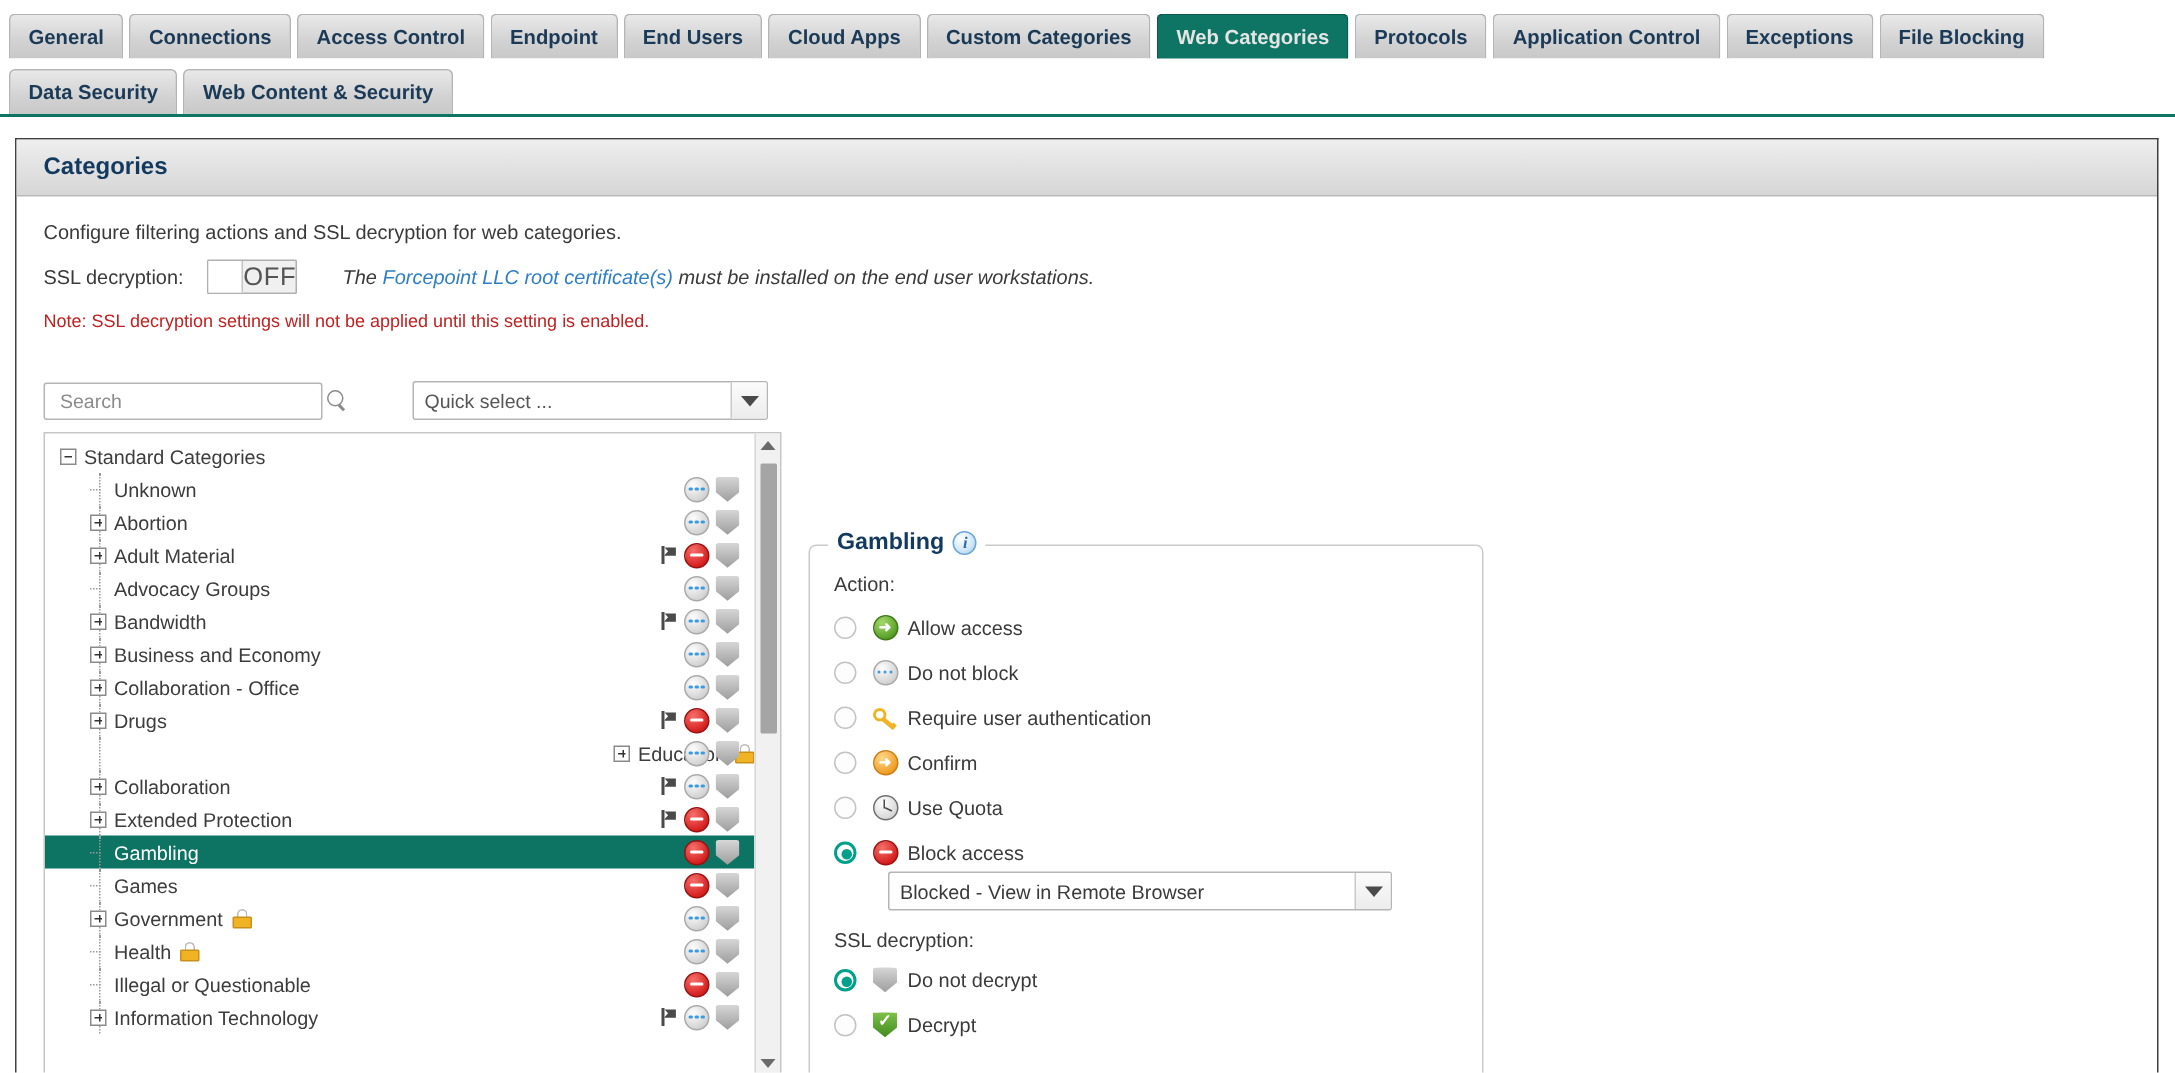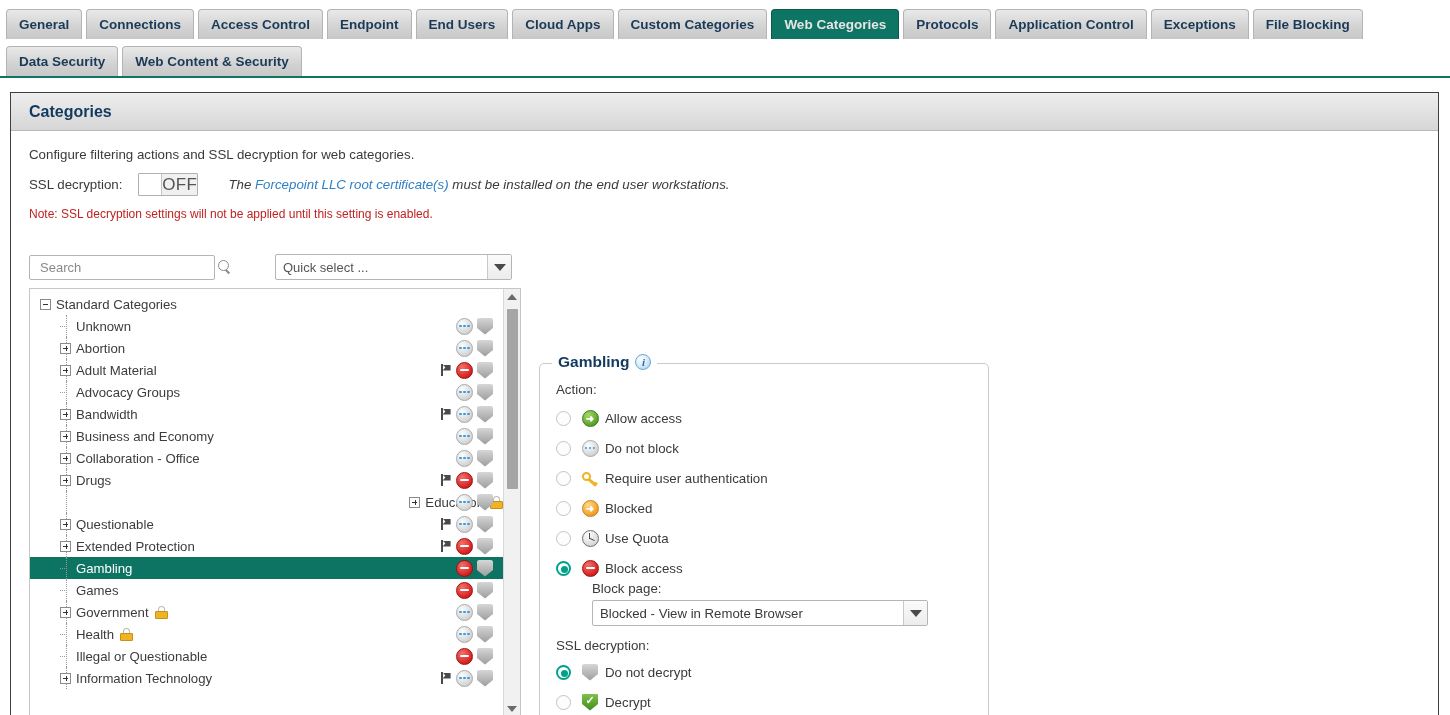--- a/index.html
+++ b/index.html
@@ -582,21 +582,21 @@
                   <i></i>
                   <i></i>
                   <i></i>
                 </span>
                 <span class="shield-icon"></span>
               </span>
             </div>
             <div class="tnode" style="padding-left: 30px;">
               <span class="guide"></span>
               <span class="expander plus"></span>
-              <span class="tlabel">Questionable</span>
+              <span class="tlabel">Collaboration</span>
               <span class="tnode-icons">
                 <span class="flagicon"></span>
                 <span class="dots-icon">
                   <i></i>
                   <i></i>
                   <i></i>
                 </span>
                 <span class="shield-icon"></span>
               </span>
             </div>
@@ -747,42 +747,41 @@
                   <span class="ktooth"></span>
                 </span>
               </span>
               <span class="opt-label">Require user authentication</span>
             </div>
             <div class="opt">
               <span class="radio"></span>
               <span class="opt-icon">
                 <span class="arrow-circle arrow-orange">➜</span>
               </span>
-              <span class="opt-label">Blocked</span>
+              <span class="opt-label">Confirm</span>
             </div>
             <div class="opt">
               <span class="radio"></span>
               <span class="opt-icon">
                 <span class="quota-icon"></span>
               </span>
               <span class="opt-label">Use Quota</span>
             </div>
             <div class="opt">
               <span class="radio on"></span>
               <span class="opt-icon">
                 <span class="block-icon">
                   <i></i>
                 </span>
               </span>
               <span class="opt-label">Block access</span>
             </div>
           </div>
 
         <div class="sub-block">
-          <div class="sub-label">Block page:</div>
           <div class="dropdown">
             <span class="dd-text">Blocked - View in Remote Browser</span>
             <span class="qs-arrow">
               <span class="caret-down"></span>
             </span>
           </div>
         </div>
 
         <div class="ssl-group-label">SSL decryption:</div>
         <div id="ssl-options">

